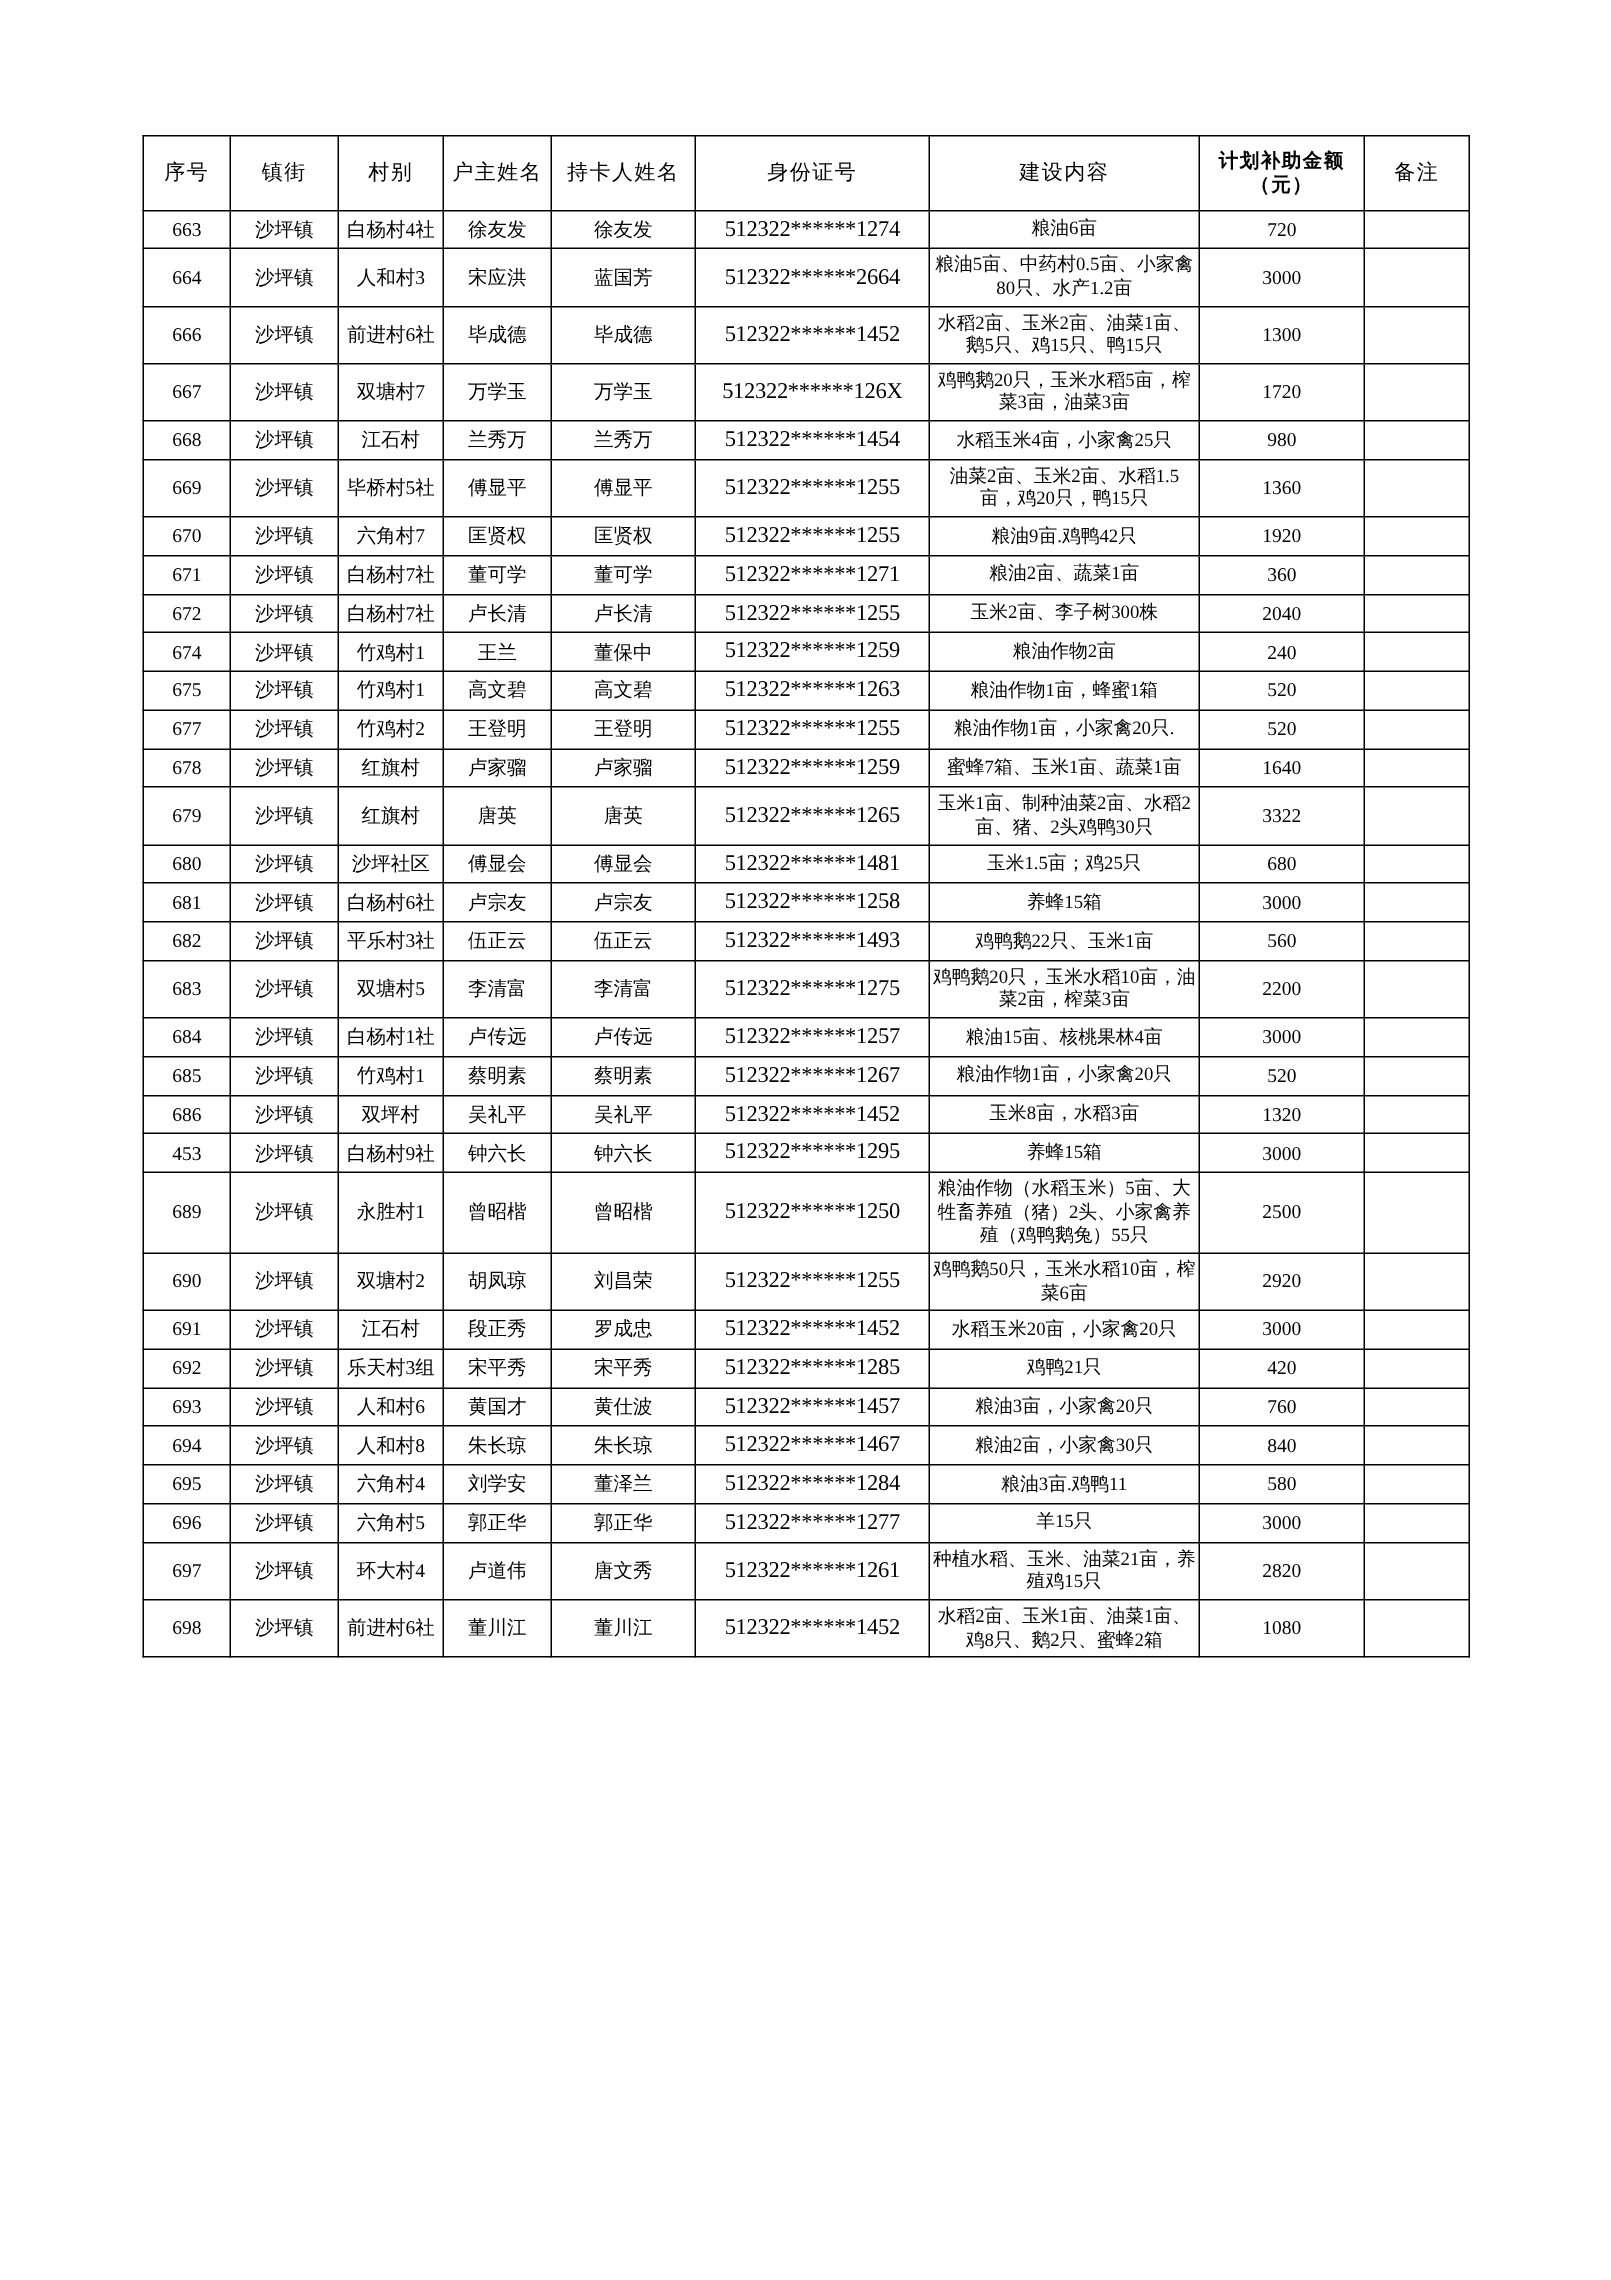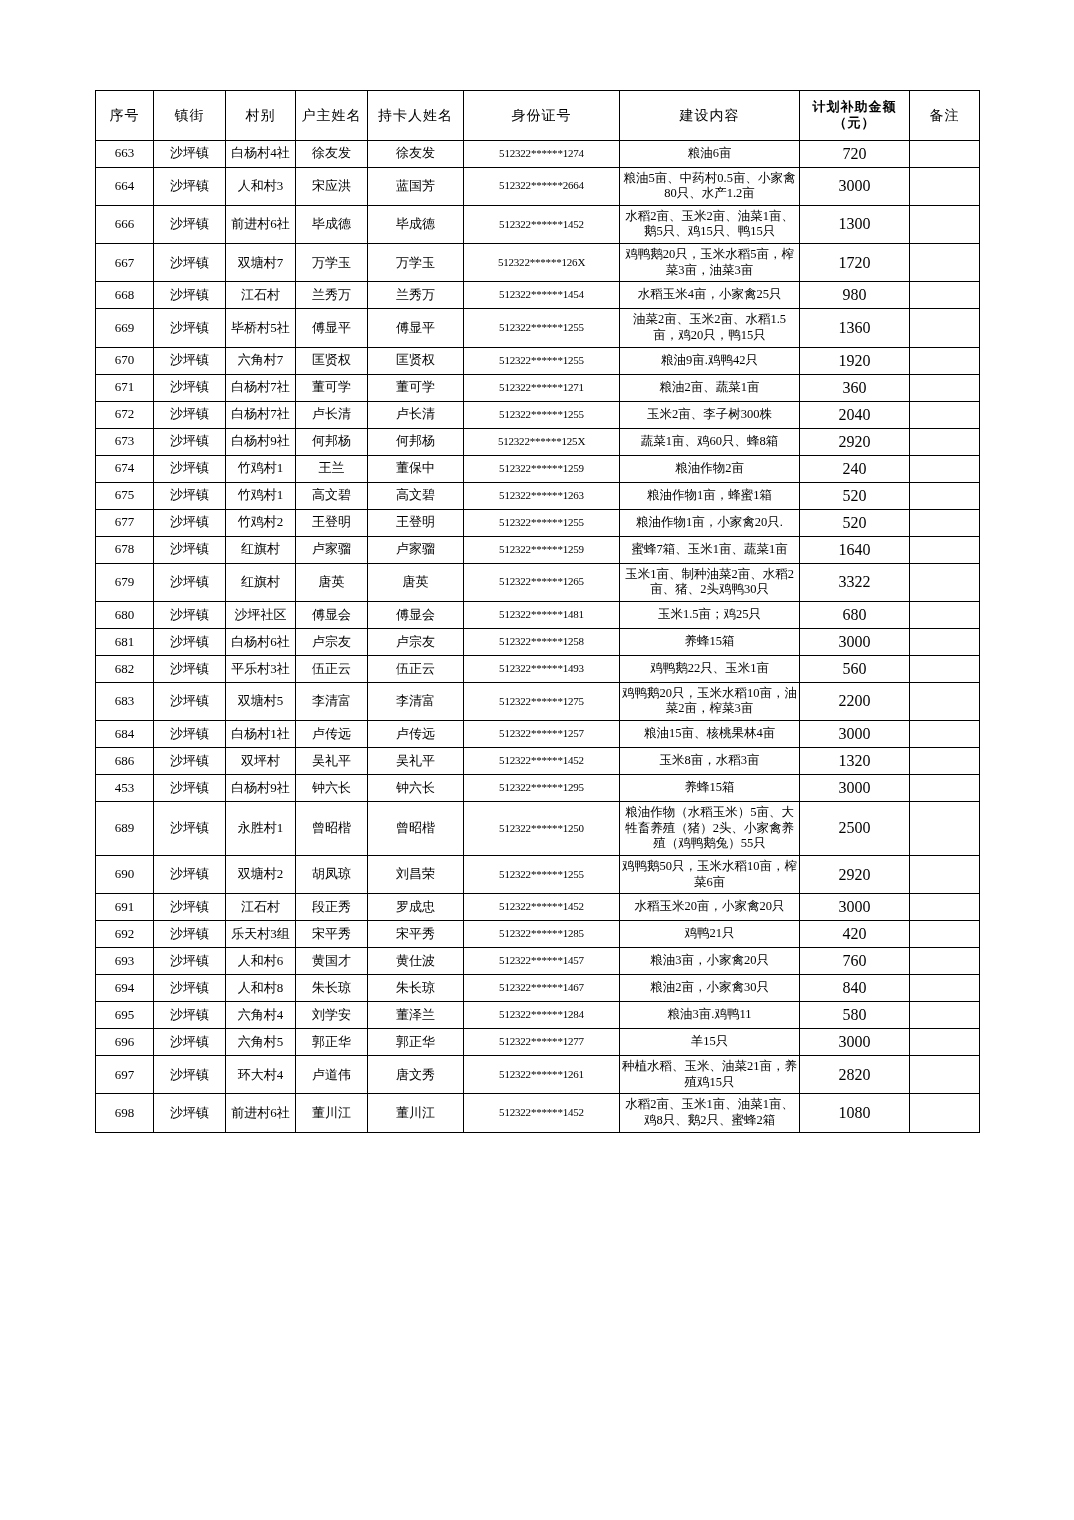--- a/index.html
+++ b/index.html
@@ -44,29 +44,29 @@
   col.c-idx     { width: 58px; }
   col.c-town    { width: 72px; }
   col.c-village { width: 70px; }
   col.c-head    { width: 72px; }
   col.c-card    { width: 96px; }
   col.c-id      { width: 156px; }
   col.c-content { width: 180px; }
   col.c-amount  { width: 110px; }
   col.c-remark  { width: 70px; }
   .cell-id {
-    font-size: 11px;
+    font-size: 15px;
     letter-spacing: -0.2px;
   }
   .cell-content {
     font-size: 12.5px;
     text-align: center;
   }
   .cell-amount {
-    font-size: 16px;
+    font-size: 13px;
   }
   .th-sub {
     display: block;
     font-size: 13px;
     font-weight: bold;
   }
 </style>
 </head>
 <body>
 
@@ -193,31 +193,20 @@
           <td>沙坪镇</td>
           <td>白杨村7社</td>
           <td>卢长清</td>
           <td>卢长清</td>
           <td class="cell-id">512322******1255</td>
           <td class="cell-content">玉米2亩、李子树300株</td>
           <td class="cell-amount">2040</td>
           <td></td>
         </tr>
         <tr>
-          <td>673</td>
-          <td>沙坪镇</td>
-          <td>白杨村9社</td>
-          <td>何邦杨</td>
-          <td>何邦杨</td>
-          <td class="cell-id">512322******125X</td>
-          <td class="cell-content">蔬菜1亩、鸡60只、蜂8箱</td>
-          <td class="cell-amount">2920</td>
-          <td></td>
-        </tr>
-        <tr>
           <td>674</td>
           <td>沙坪镇</td>
           <td>竹鸡村1</td>
           <td>王兰</td>
           <td>董保中</td>
           <td class="cell-id">512322******1259</td>
           <td class="cell-content">粮油作物2亩</td>
           <td class="cell-amount">240</td>
           <td></td>
         </tr>
@@ -314,20 +303,31 @@
           <td>沙坪镇</td>
           <td>白杨村1社</td>
           <td>卢传远</td>
           <td>卢传远</td>
           <td class="cell-id">512322******1257</td>
           <td class="cell-content">粮油15亩、核桃果林4亩</td>
           <td class="cell-amount">3000</td>
           <td></td>
         </tr>
         <tr>
+          <td>685</td>
+          <td>沙坪镇</td>
+          <td>竹鸡村1</td>
+          <td>蔡明素</td>
+          <td>蔡明素</td>
+          <td class="cell-id">512322******1267</td>
+          <td class="cell-content">粮油作物1亩，小家禽20只</td>
+          <td class="cell-amount">520</td>
+          <td></td>
+        </tr>
+        <tr>
           <td>686</td>
           <td>沙坪镇</td>
           <td>双坪村</td>
           <td>吴礼平</td>
           <td>吴礼平</td>
           <td class="cell-id">512322******1452</td>
           <td class="cell-content">玉米8亩，水稻3亩</td>
           <td class="cell-amount">1320</td>
           <td></td>
         </tr>

